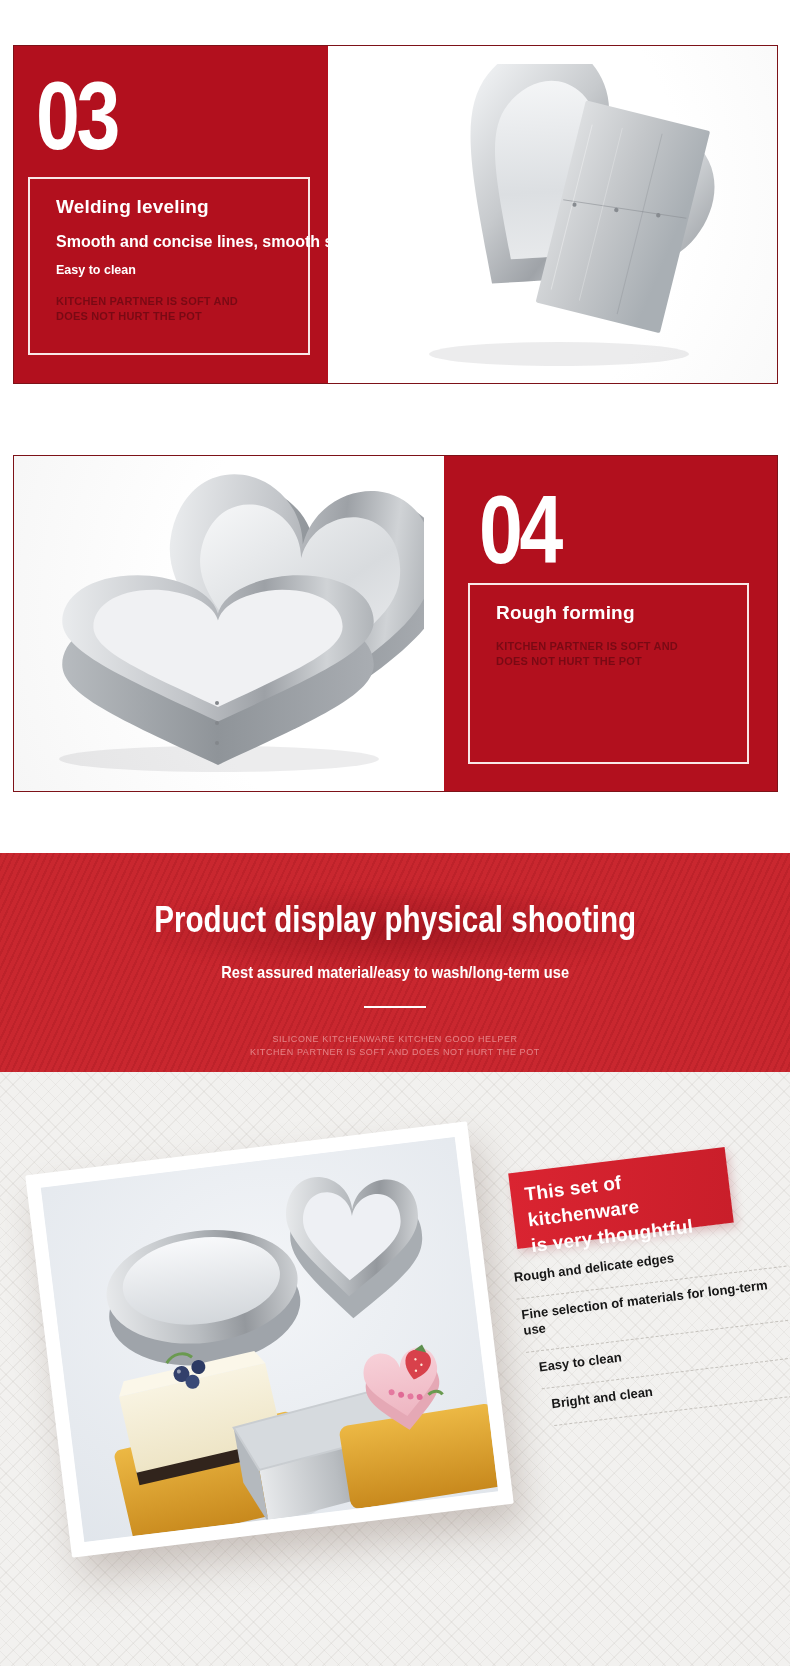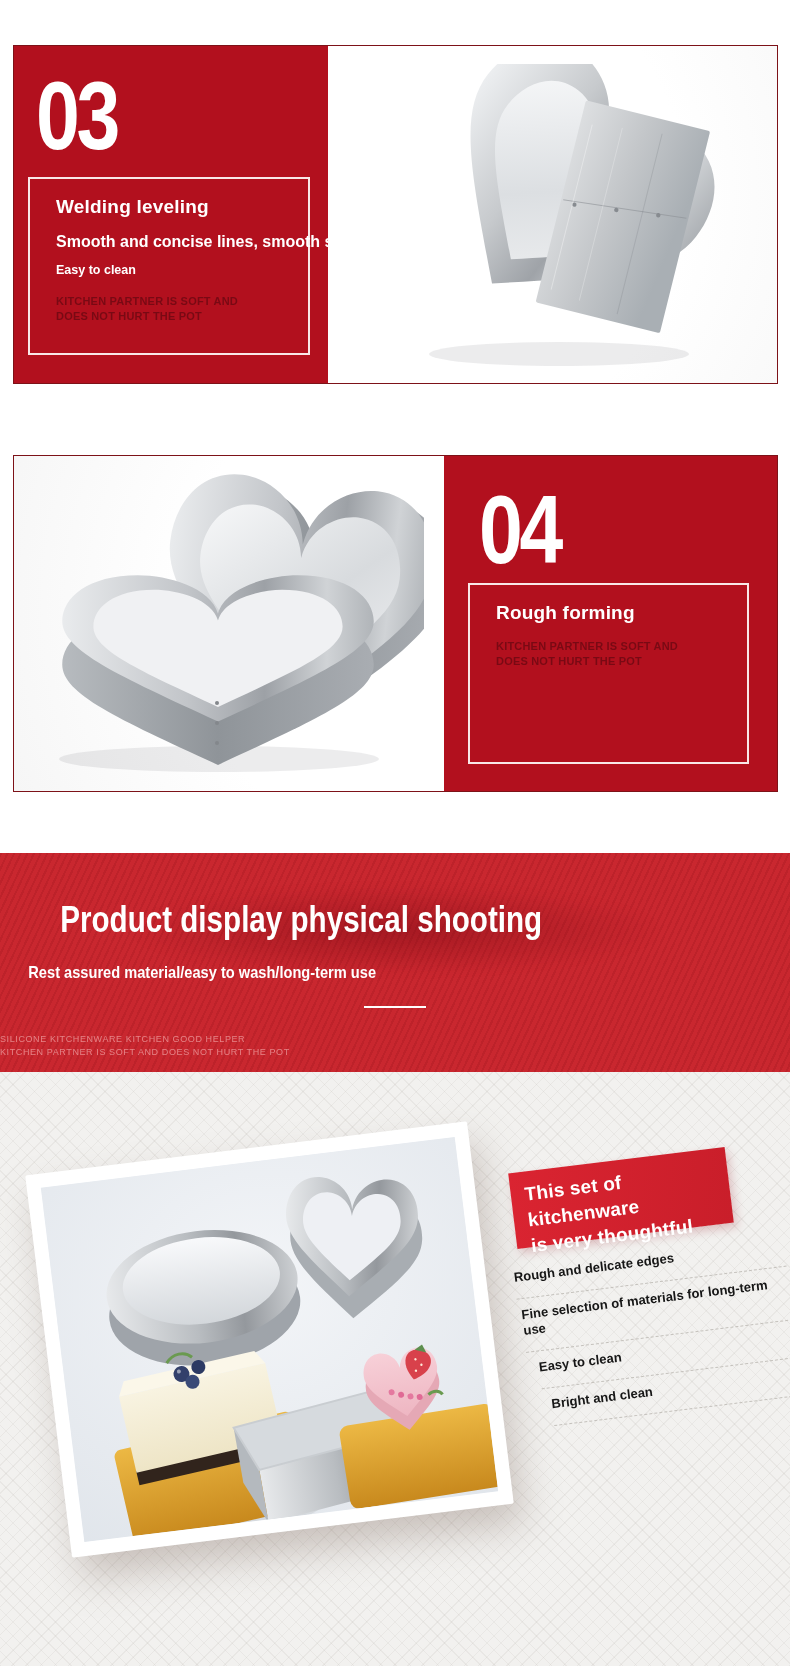--- a/index.html
+++ b/index.html
@@ -26,21 +26,21 @@
   .box-body{font-size:14px;font-weight:700;line-height:18.5px;margin:0 0 14px 0;}
   .box-cap{font-size:11px;font-weight:700;line-height:15px;color:rgba(42,0,8,0.42);
            letter-spacing:0.2px;margin:0;}
   .photo-zone{position:absolute;inset:0;background:radial-gradient(circle at 55% 45%,#ffffff 55%,#f6f6f6 100%);}
   .mold-svg{position:absolute;}
 
   
   .banner{position:absolute;left:0;top:853px;width:790px;height:219px;color:#fff;
           background-color:#c8242c;
           background-image:repeating-linear-gradient(115deg,rgba(0,0,0,0.055) 0 2px,rgba(255,255,255,0.015) 2px 6px);
-          overflow:hidden;}
+          text-align:center;overflow:hidden;}
   .banner-smudge{position:absolute;left:135px;top:34px;width:520px;height:86px;
                  background:radial-gradient(ellipse at center,rgba(120,8,18,0.45),rgba(120,8,18,0) 72%);
                  filter:blur(4px);}
   .banner-title{position:relative;margin-top:46px;font-size:37px;font-weight:700;line-height:42px;}
   .banner-title span,.banner-sub span{display:inline-block;transform:scaleX(0.8);transform-origin:center;white-space:nowrap;}
   .banner-sub{position:relative;margin-top:17px;font-size:17px;font-weight:700;line-height:30px;}
   .banner-sub span{transform:scaleX(0.86);}
   .banner-rule{width:62px;height:2px;background:#fff;margin:18px auto 0 auto;}
   .banner-cap{margin-top:25px;font-size:9px;line-height:13px;letter-spacing:0.6px;
               color:rgba(255,205,205,0.55);}

